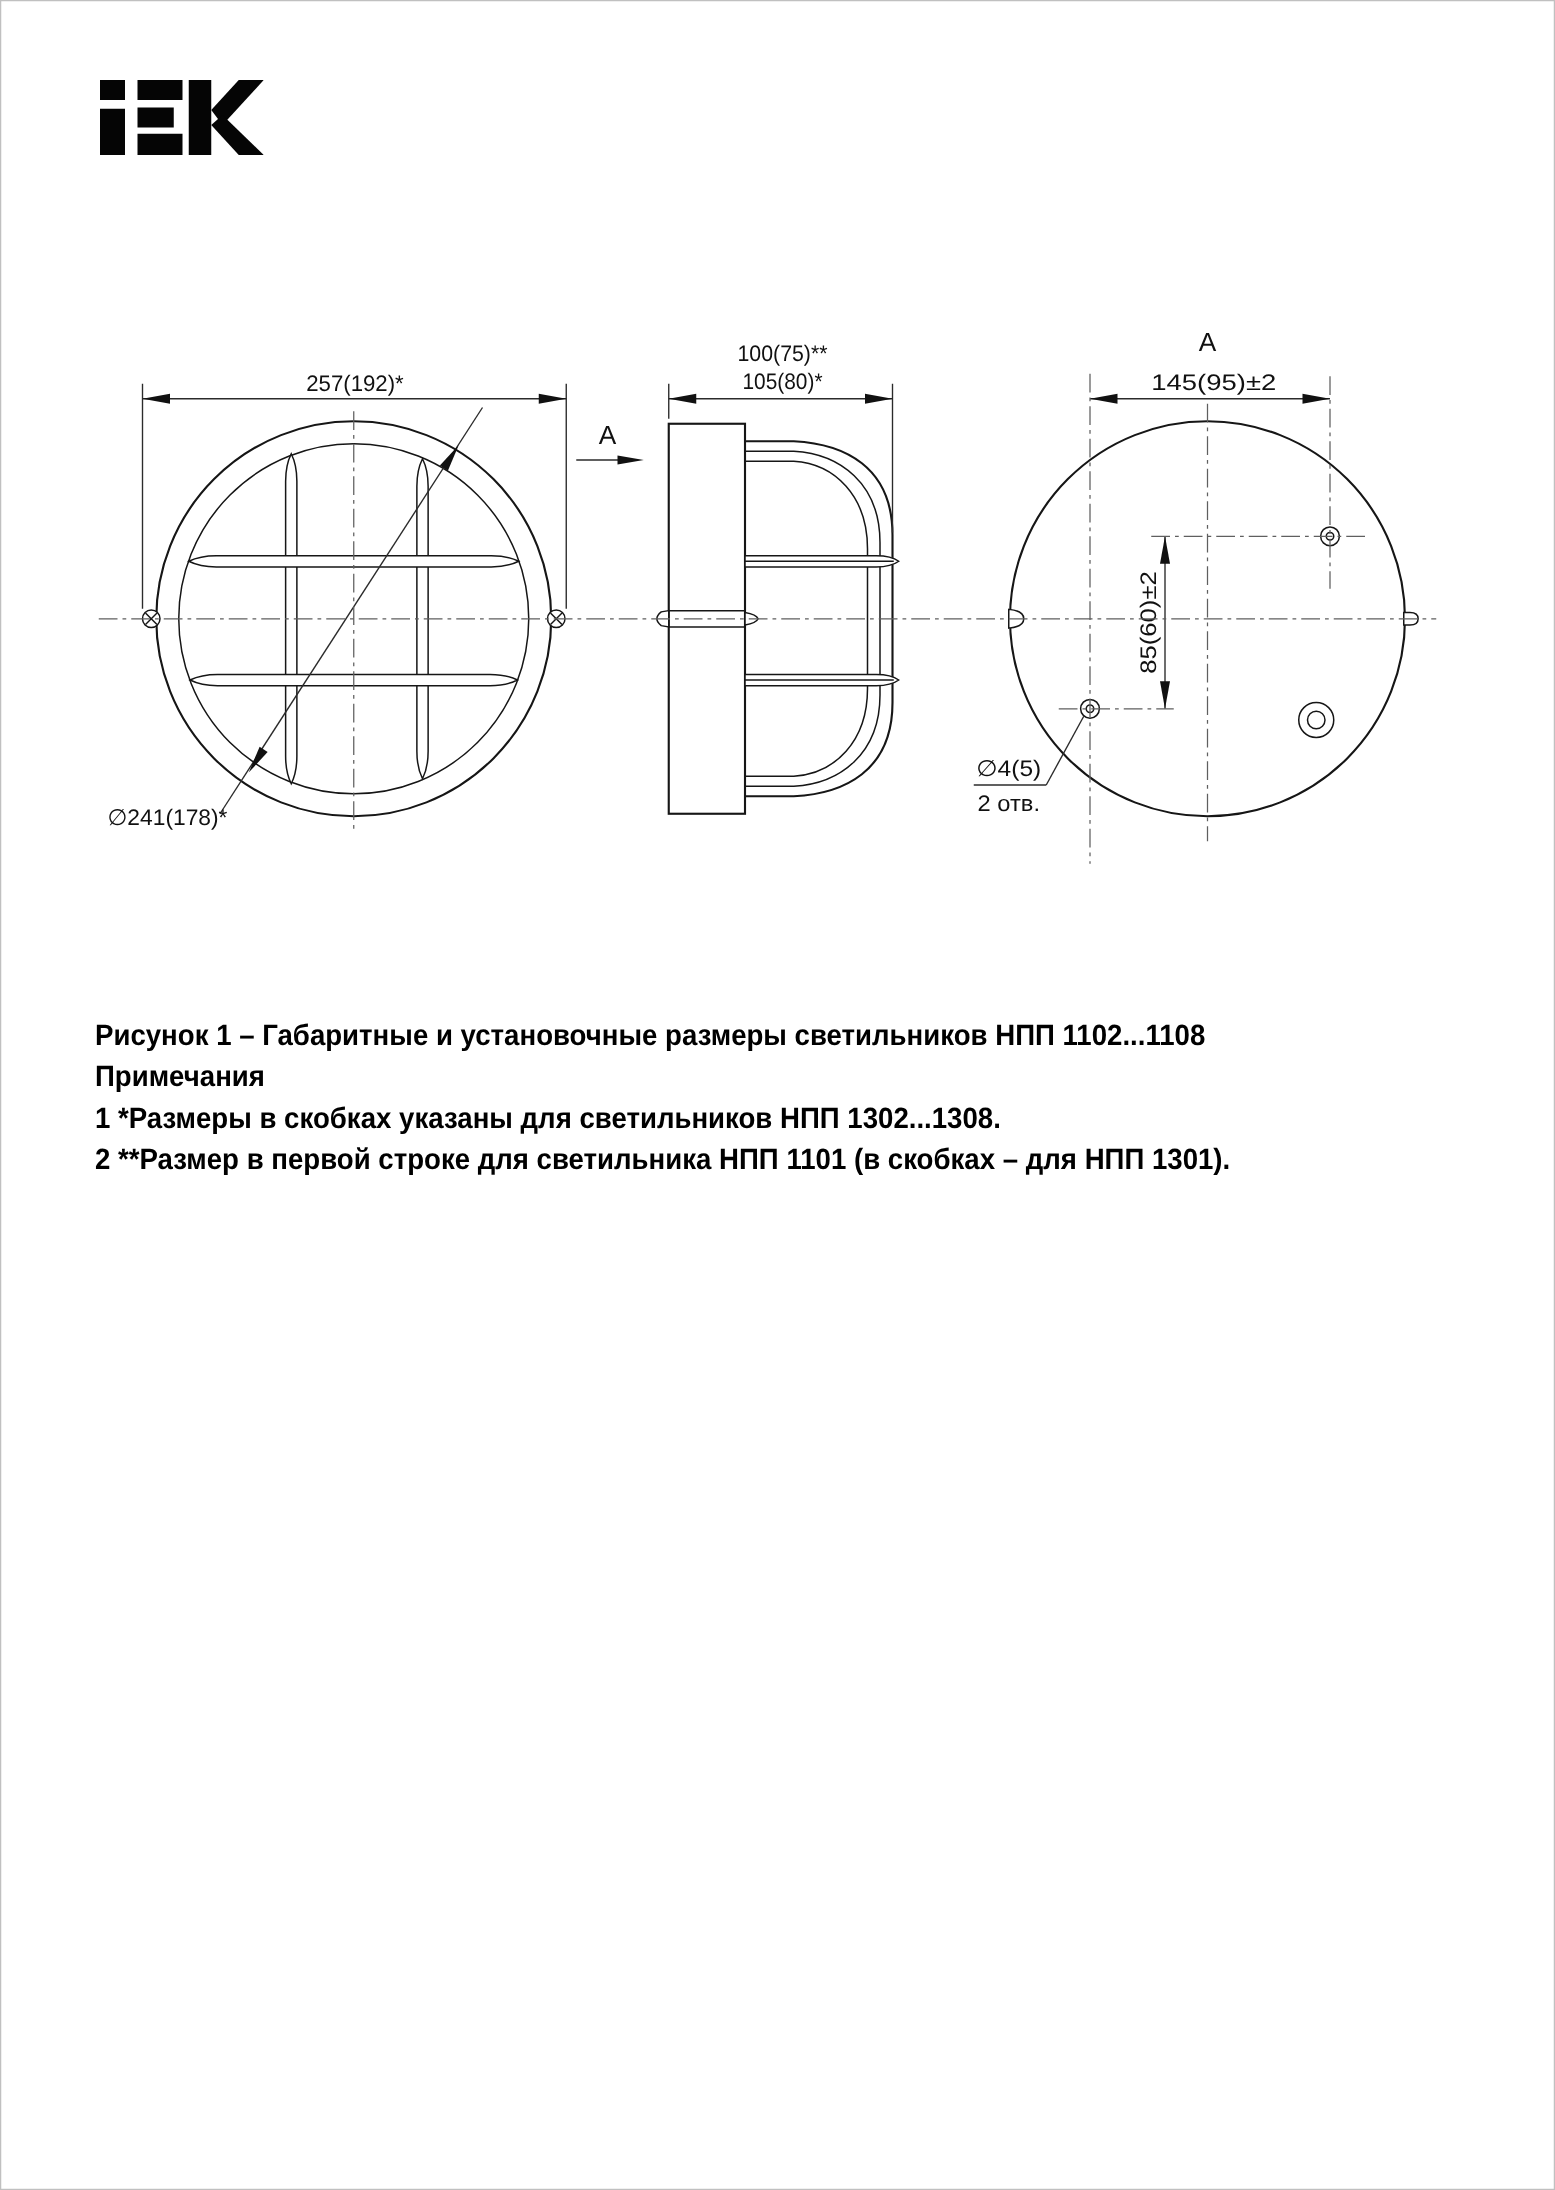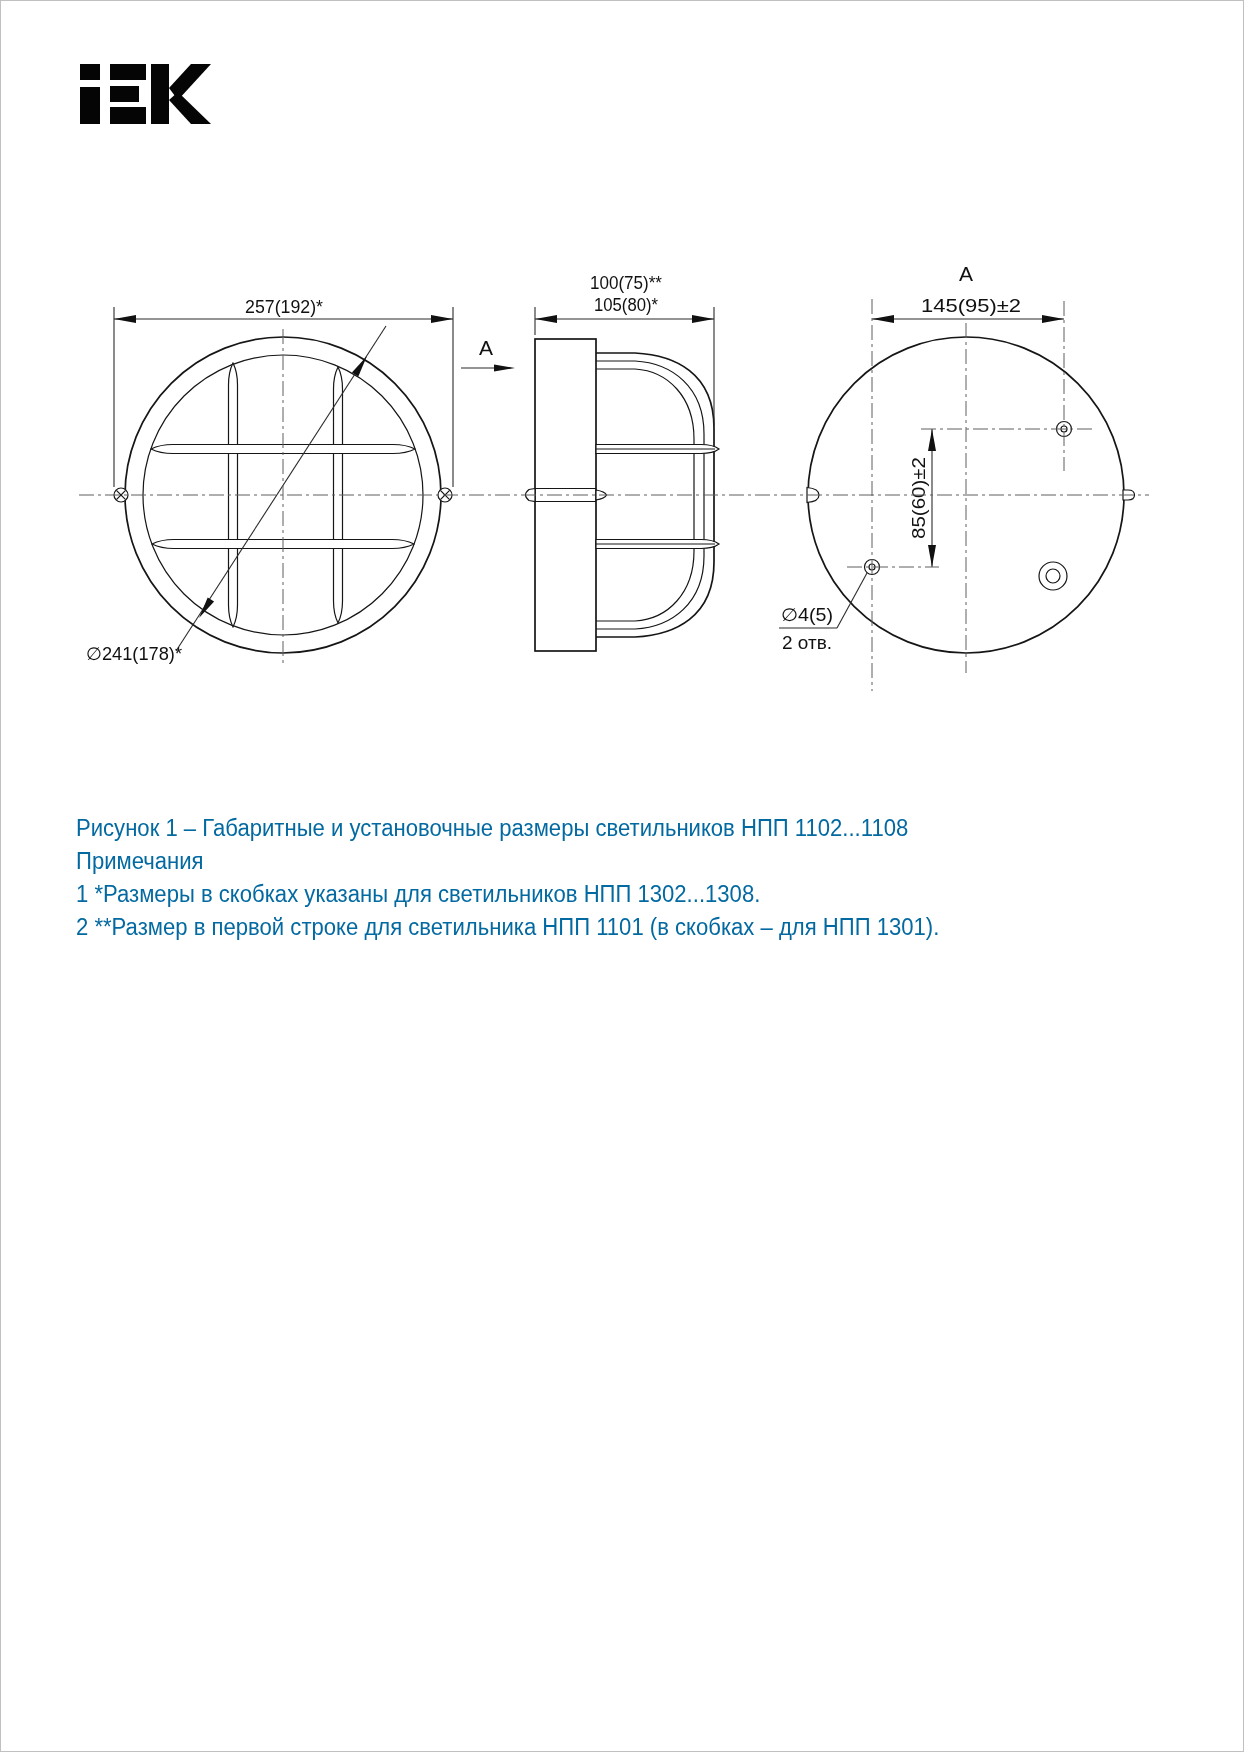--- a/index.html
+++ b/index.html
@@ -8,21 +8,21 @@
     width:1244px; height:1752px;
     margin:0 auto;
     background:#ffffff;
     border:1px solid #c0c0c0;
     box-sizing:border-box;
     font-family:"Liberation Sans", sans-serif;
     overflow:hidden;
   }
   .logo { position:absolute; left:79px; top:63px; width:131px; height:60px; }
   .drawing { position:absolute; left:0; top:0; width:1244px; height:770px; }
-  .caption { position:absolute; left:75px; top:811px; width:1060px; color:#0369a1; }
+  .caption { position:absolute; left:75px; top:811px; width:1060px; color:#000000;font-weight:bold; }
   .caption .line {
     font-size:23.5px; line-height:33px; white-space:nowrap;
     transform:scaleX(0.94); transform-origin:0 50%;
   }
   svg text {
     font-family:"Liberation Sans", sans-serif;
     fill:#111; font-size:18px;
   }
   svg .viewlabel { font-size:21px; }
   .obj   { stroke:#161616; stroke-width:1.7; fill:none; }

